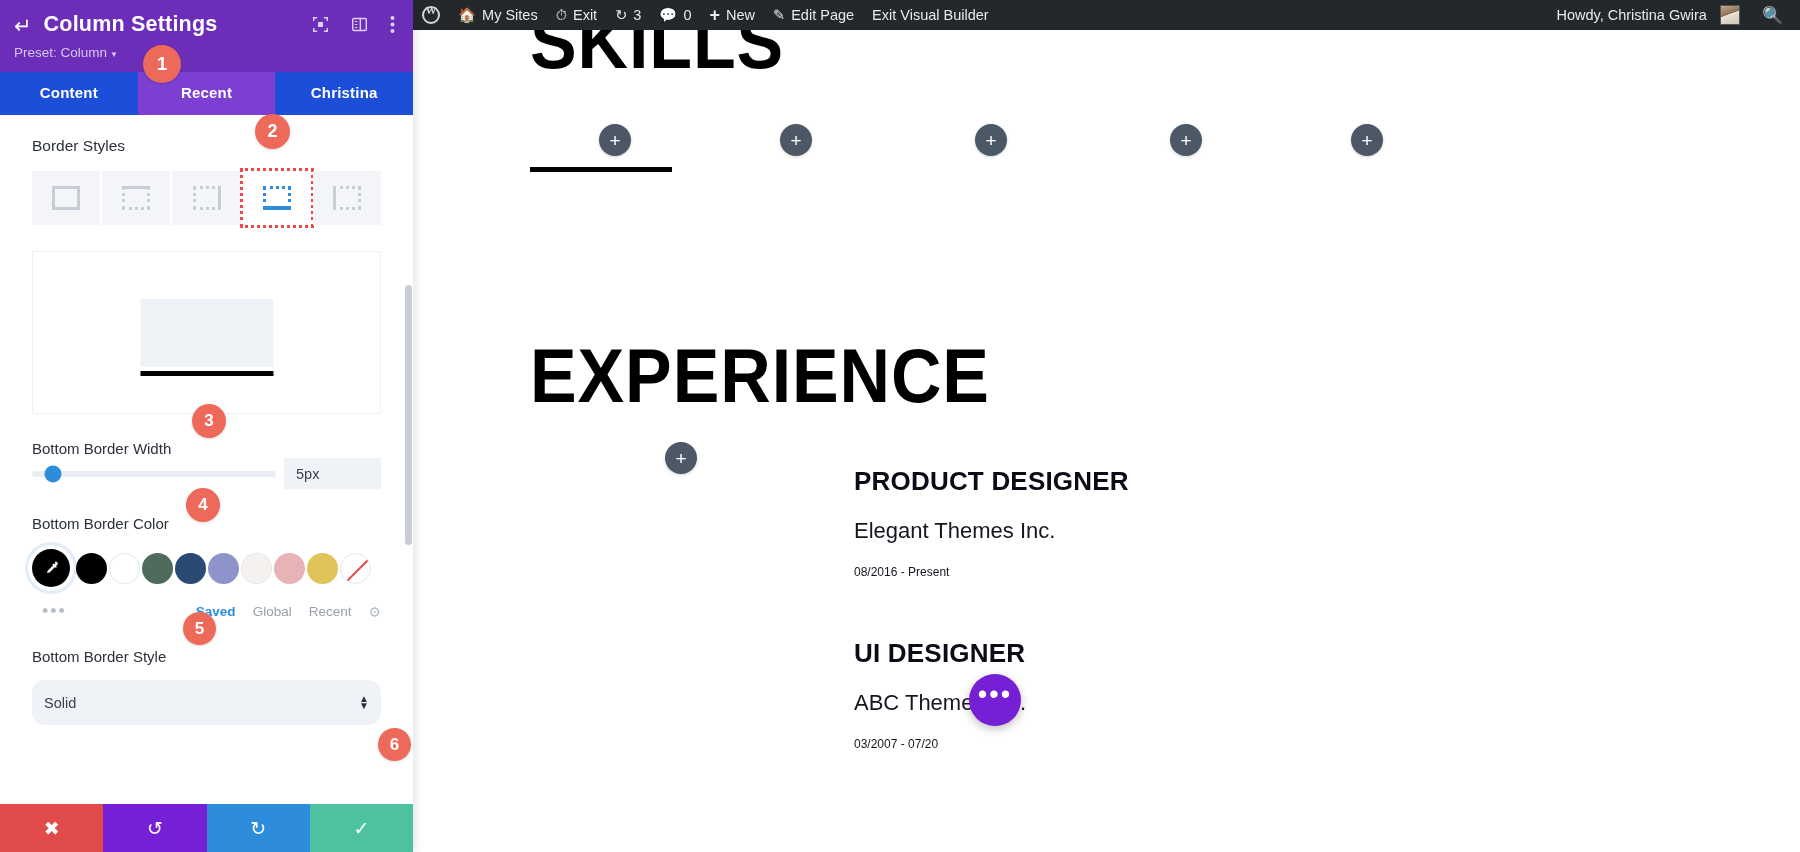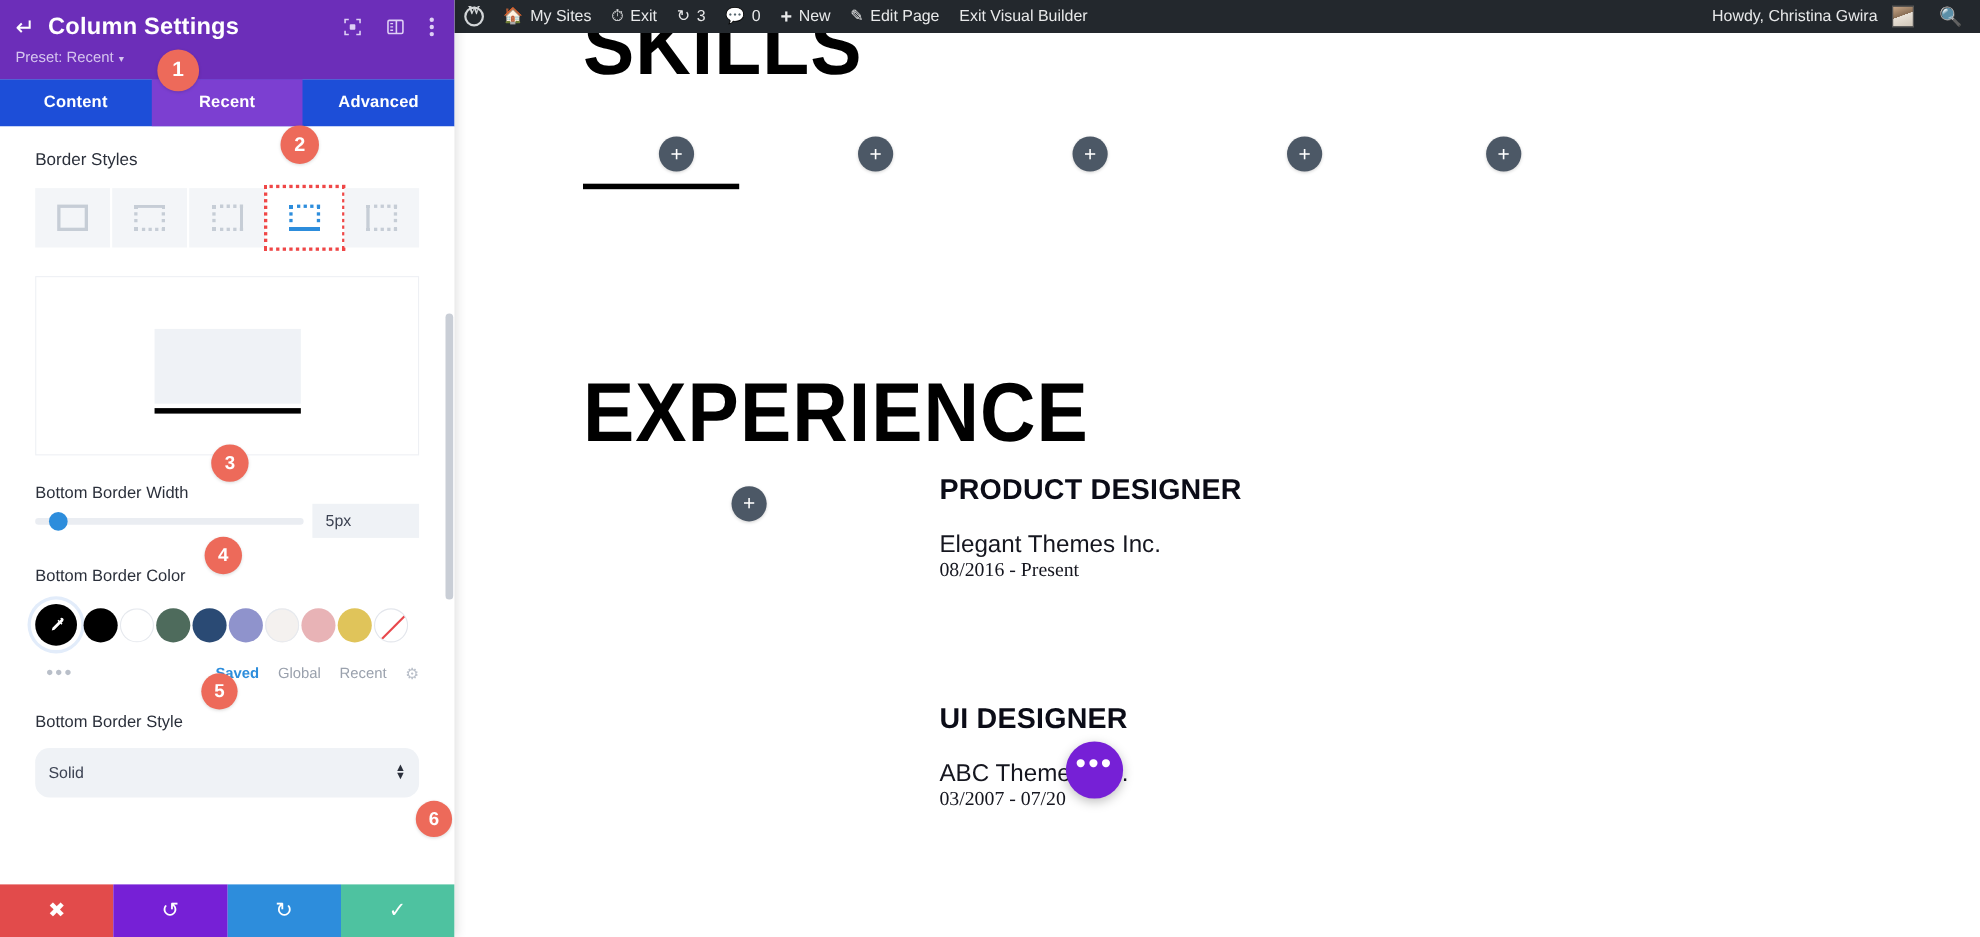--- a/index.html
+++ b/index.html
@@ -75,22 +75,22 @@
   .job { position: absolute; left: 441px; }
   .job-title {
     font-family: "Liberation Sans", sans-serif;
     font-weight: bold; font-size: 26px; color: #0b0c17; letter-spacing: .2px;
   }
   .job-company {
     font-family: "Liberation Sans", sans-serif;
     font-size: 22px; color: #15161f; margin-top: 21px;
   }
   .job-dates {
-    font-family: Liberation Serif, serif;
-    font-size: 18px; color: #15161f; 
+    font-family: Liberation Sans, sans-serif;
+    font-size: 12px; color: #15161f; margin-top: 21px;
   }
   .fab {
     position: absolute; left: 556px; top: 644px;
     width: 52px; height: 52px; border-radius: 50%;
     background: #7620d6; color: #fff;
     display: flex; align-items: center; justify-content: center;
     font-size: 27px; letter-spacing: 2px; cursor: pointer;
     box-shadow: 0 3px 10px rgba(0,0,0,.25); z-index: 20;
     padding-bottom: 12px;
   }
@@ -246,21 +246,21 @@
     <div class="add-btn" style="left:186px;top:94px">+</div>
     <div class="add-btn" style="left:367px;top:94px">+</div>
     <div class="add-btn" style="left:562px;top:94px">+</div>
     <div class="add-btn" style="left:757px;top:94px">+</div>
     <div class="add-btn" style="left:938px;top:94px">+</div>
 
     <div class="exp-head">EXPERIENCE</div>
 
     <div class="add-btn" style="left:252px;top:412px">+</div>
 
-    <div class="job" style="top:400px">
+    <div class="job" style="top:436px">
       <div class="job-title">PRODUCT DESIGNER</div>
       <div class="job-company">Elegant Themes Inc.</div>
       <div class="job-dates">08/2016 - Present</div>
     </div>
 
     <div class="job" style="top:608px">
       <div class="job-title">UI DESIGNER</div>
       <div class="job-company">ABC Themes Inc.</div>
       <div class="job-dates">03/2007 - 07/20</div>
     </div>
@@ -335,29 +335,29 @@
             <svg width="5" height="19" viewBox="0 0 5 19">
               <circle cx="2.5" cy="3" r="2" fill="#ded0f5"></circle>
               <circle cx="2.5" cy="9.5" r="2" fill="#ded0f5"></circle>
               <circle cx="2.5" cy="16" r="2" fill="#ded0f5"></circle>
             </svg>
           </span>
         </span>
       </div>
       <div class="preset-row">
         <span class="preset-txt">
-          <span>Preset: Recent</span><span class="caret-sm">▼</span>
+          <span>Preset: Column</span><span class="caret-sm">▼</span>
         </span>
       </div>
     </div>
 
     <div class="tabs">
       <div class="tab">Content</div>
       <div class="tab active">Recent</div>
-      <div class="tab">Advanced</div>
+      <div class="tab">Christina</div>
     </div>
 
     <div class="panel-body">
       <div class="scroll-wrap">
 
         <div class="section-label">Border Styles</div>
 
         <div class="bstyles">
           <div class="bstyle">
             <span class="bx" style="border:3px solid #c6cdd6;"></span>

